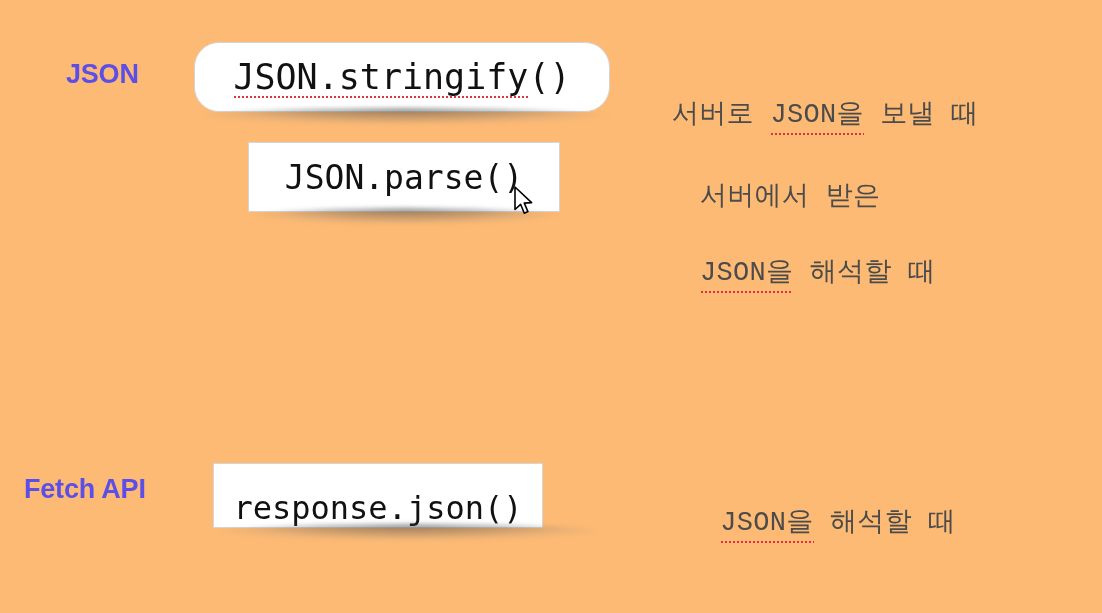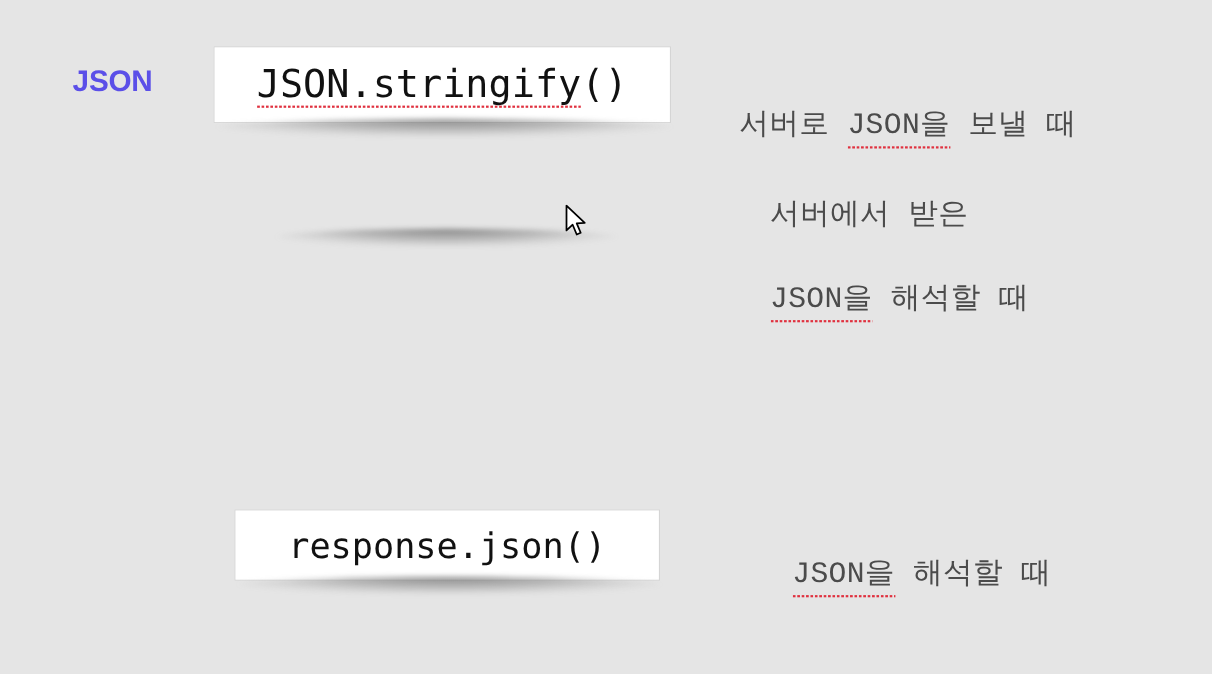--- a/index.html
+++ b/index.html
@@ -12,21 +12,21 @@
     height: 613px;
     position: relative;
     overflow: hidden;
     font-family: "Liberation Sans", sans-serif;
     -webkit-font-smoothing: antialiased;
   }
 
   .slide {
     position: absolute;
     inset: 0;
-    background: #e5e5e5;
+    background: #fdba74;
   }
 
   
   .cat-label {
     position: absolute;
     color: #5b4fe8;
     font-family: "Liberation Sans", sans-serif;
     font-weight: bold;
     letter-spacing: -0.2px;
     white-space: nowrap;
@@ -91,40 +91,42 @@
     background-repeat: repeat-x;
     background-position: 0 0;
   }
 
   
   #box-stringify {
     left: 194px;
     top: 42px;
     width: 416px;
     height: 70px;
+    border-radius: 25px;
   }
   #box-stringify .code-text { font-size: 35px; }
   #shadow-1 { left: 196px; top: 108px; width: 416px; }
 
   
   #box-parse {
     left: 248px;
     top: 142px;
     width: 312px;
     height: 70px;
   }
   #box-parse .code-text { font-size: 33px; }
   #shadow-2 { left: 250px; top: 208px; width: 312px; }
 
   
   #box-responsejson {
     left: 213px;
     top: 463px;
-    width: 387px;
+    width: 330px;
     height: 65px;
+    align-items: flex-end;
   }
   #box-responsejson .code-text { font-size: 32px; }
   #shadow-3 { left: 215px; top: 524px; width: 387px; }
 
   
   .desc {
     position: absolute;
     color: #4b4b4b;
     font-family: Liberation Mono, monospace;
     font-size: 27px;
@@ -170,31 +172,35 @@
 
   <div class="code-box" id="box-stringify">
     <span class="code-text"><span class="spell">JSON.stringify</span>()</span>
   </div>
   <div class="box-shadow-curve" id="shadow-1"></div>
 
   <div class="desc" id="desc-stringify">
     <span class="line"><span>서버로  </span><span class="spell">JSON을</span><span> 보낼 때</span></span>
   </div>
 
+  <div class="code-box" id="box-parse">
+    <span class="code-text">JSON.parse()</span>
+  </div>
   <div class="box-shadow-curve" id="shadow-2"></div>
 
   <div class="desc" id="desc-parse">
     <span class="line">서버에서 받은</span>
     <span class="line"><span class="spell">JSON을</span><span> 해석할 때</span></span>
   </div>
 
   <svg id="mouse-cursor" viewBox="0 0 22 32">
     <path d="M2,1 L2,23.5 L7.6,18.3 L11.3,27.2 L14.9,25.6 L11.3,17.1 L18.6,16.6 Z" fill="#ffffff" stroke="#000000" stroke-width="1.6" stroke-linejoin="round"></path>
   </svg>
 
+  <div class="cat-label" id="label-fetch">Fetch API</div>
 
   <div class="code-box" id="box-responsejson">
     <span class="code-text">response.json()</span>
   </div>
   <div class="box-shadow-curve" id="shadow-3"></div>
 
   <div class="desc" id="desc-responsejson">
     <span class="line"><span class="spell">JSON을</span><span> 해석할 때</span></span>
   </div>
 

